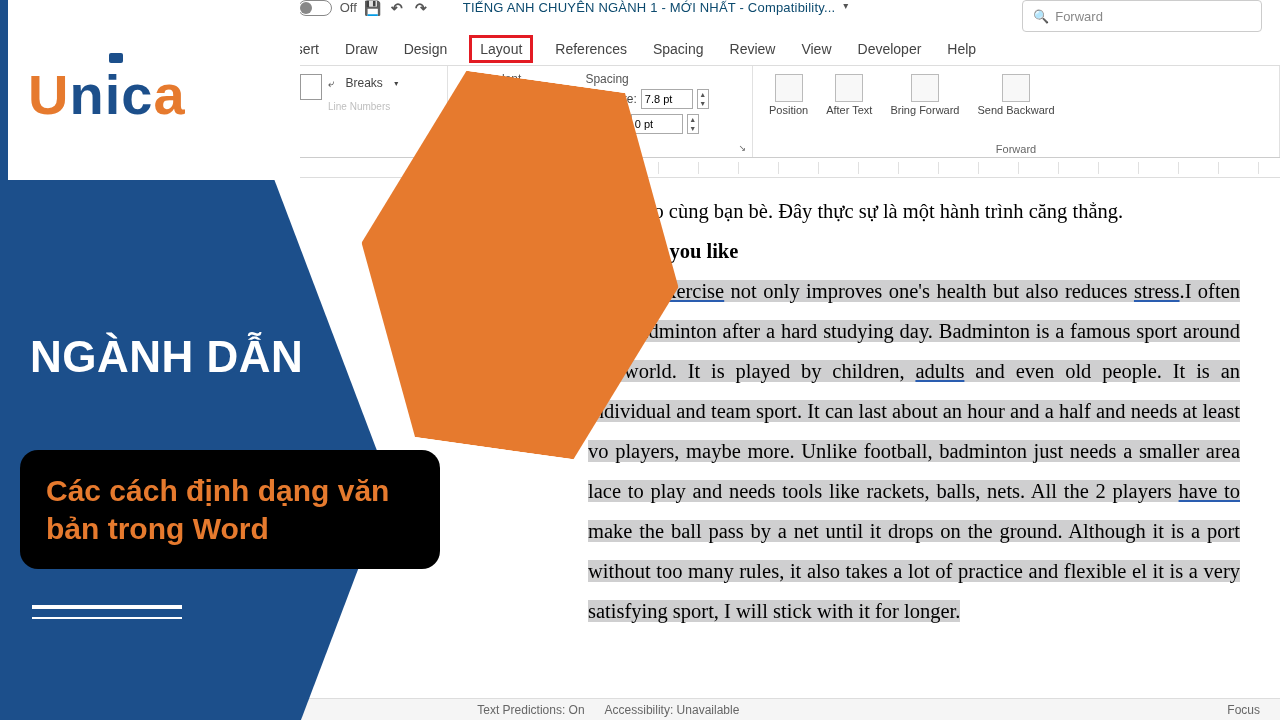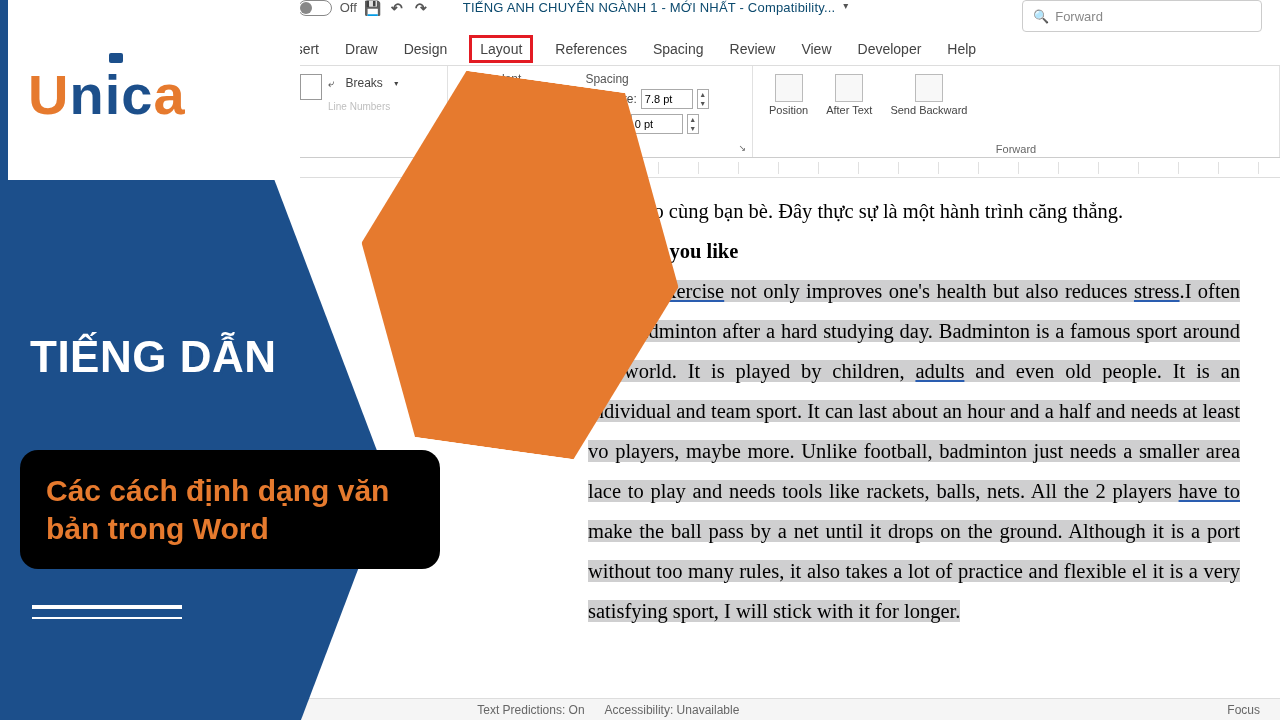--- a/index.html
+++ b/index.html
@@ -171,20 +171,24 @@
         <div class="big-btn">
             <div class="ico"></div>
             <span>Position</span>
           </div>
         <div class="big-btn">
             <div class="ico"></div>
             <span>After Text</span>
           </div>
         <div class="big-btn">
             <div class="ico"></div>
+            <span>Bring Forward</span>
+          </div>
+        <div class="big-btn">
+            <div class="ico"></div>
             <span>Send Backward</span>
           </div>
       </div>
       <div class="group-label">Forward</div>
     </div>
   </div>
 
   <div class="ruler"></div>
 
   <div class="page">
@@ -206,17 +210,17 @@
 
 <div class="hex-orange"></div>
 <div class="hex-blue"></div>
 <div class="overlay-top"></div>
 <div class="edge-strip"></div>
 
 <div class="logo">
   <span class="u">U</span><span class="n">n</span><span class="i">i</span><span class="c">c</span><span class="a">a</span>
 </div>
 
-<div class="title1">TIẾNG DẪN</div>
+<div class="title1">NGÀNH DẪN</div>
 <div class="card">
   <div class="card-text">Các cách định dạng văn bản trong Word</div>
 </div>
 <div class="underline-deco"></div>
 
 </body></html>

